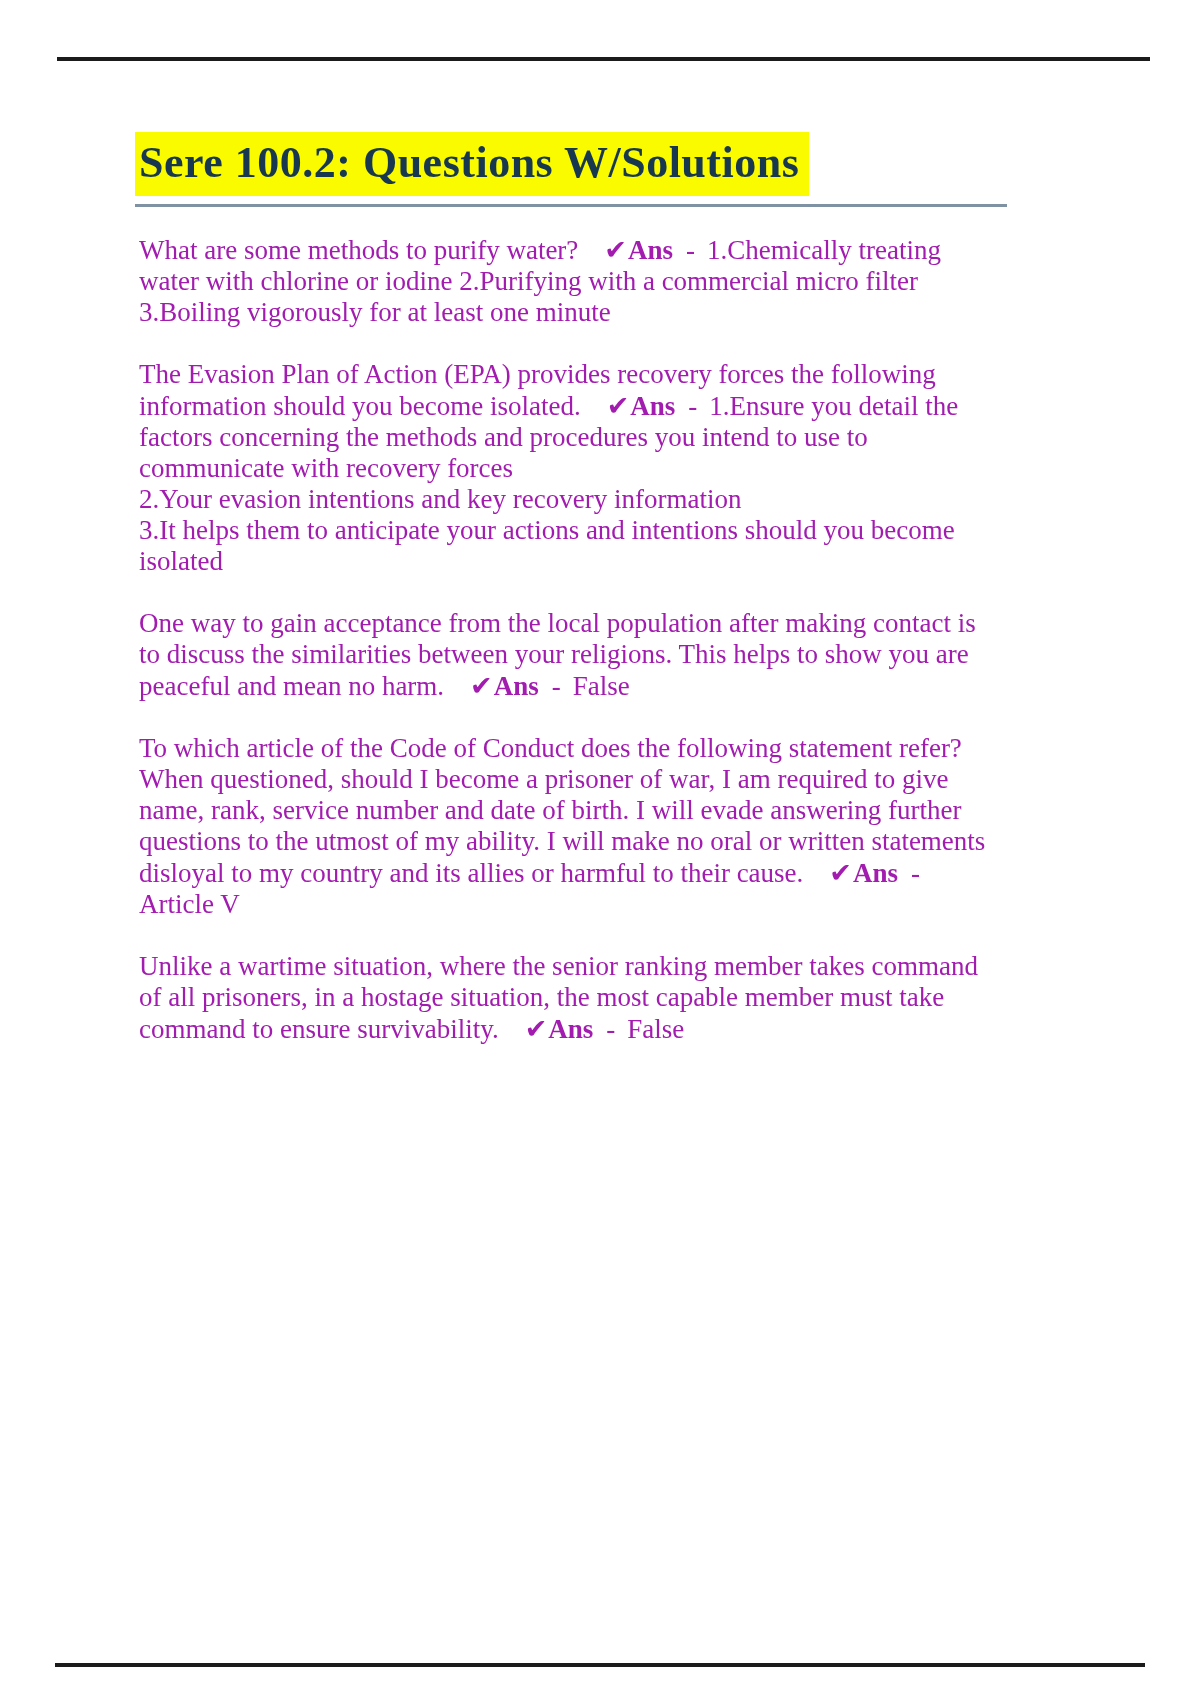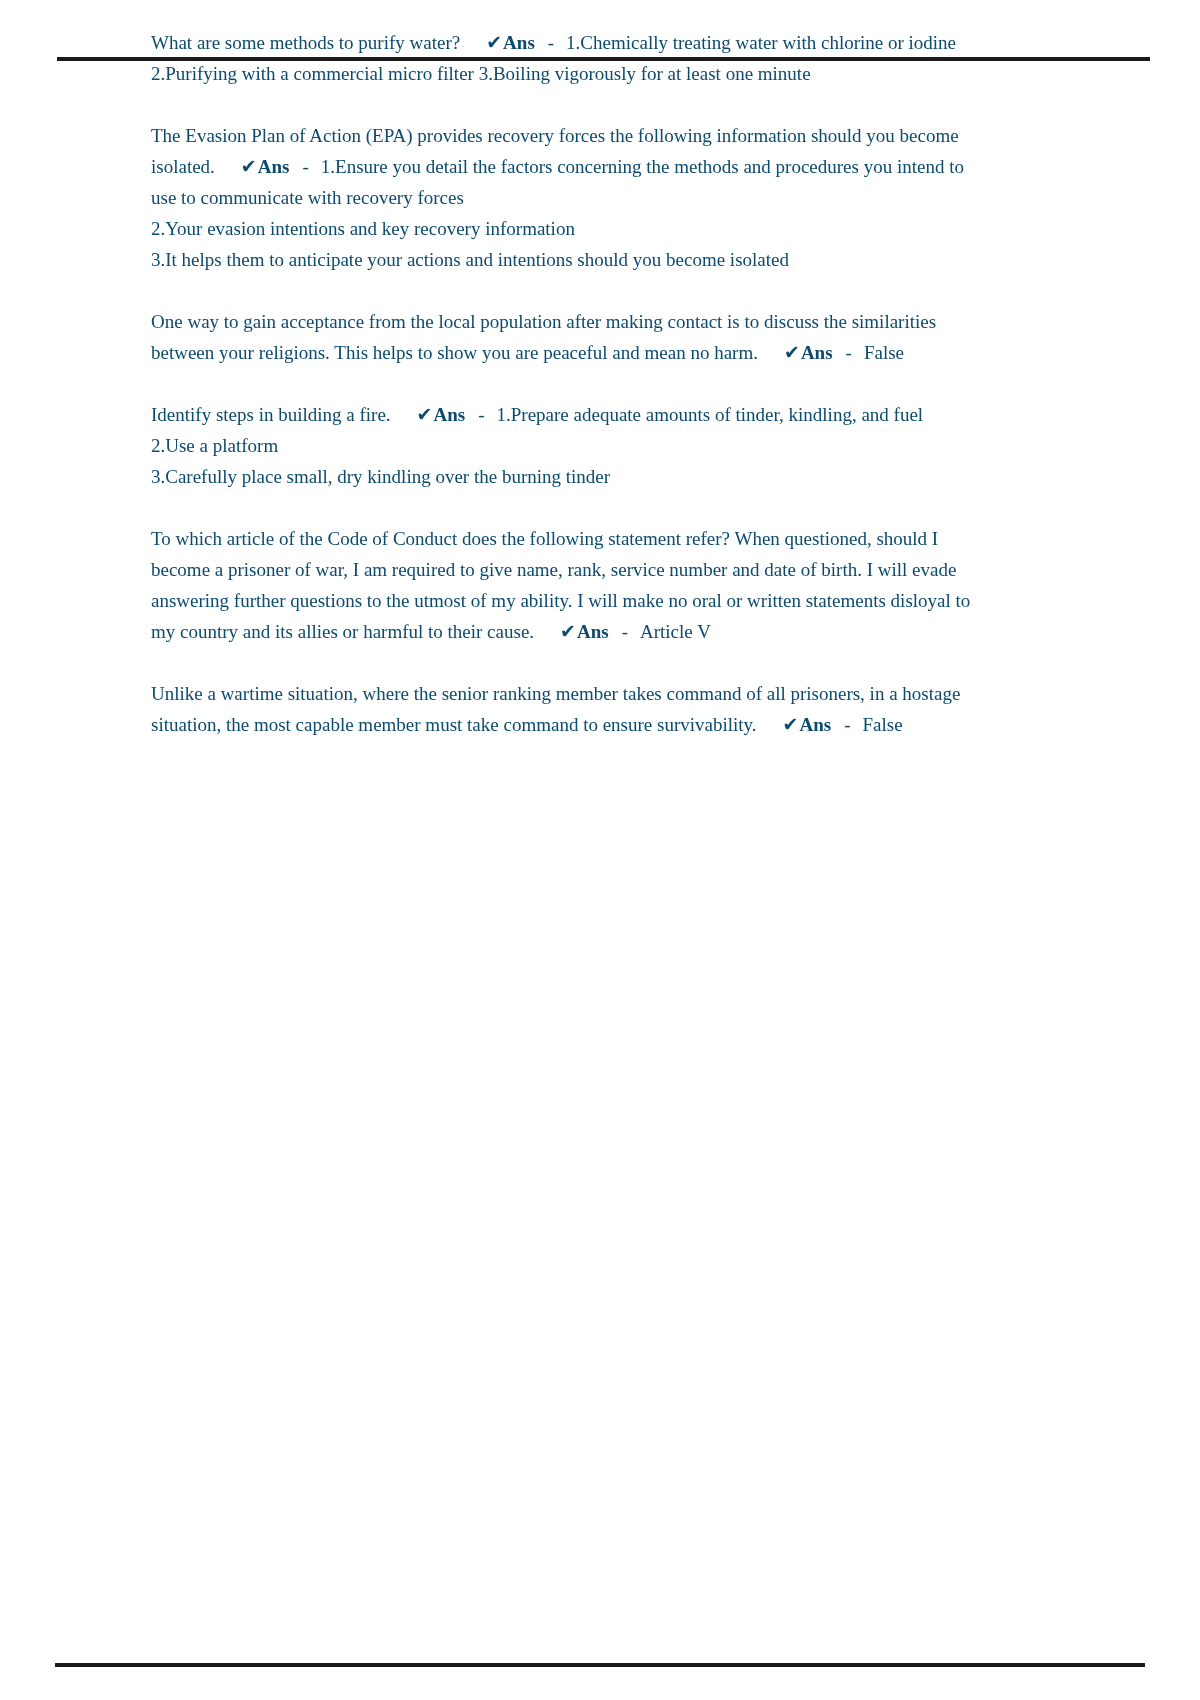--- a/index.html
+++ b/index.html
@@ -52,24 +52,24 @@
   .title-rule {
     margin-top: 8px;
     width: 100%;
     height: 3px;
     background: #7e92a3;
   }
   .qa-list {
     margin-top: 27px;
   }
   p.qa {
-    margin: 31px 16px;
-    font-size: 19px;
+    margin: 31px 4px;
+    font-size: 27px;
     line-height: 31px;
-    color: #0c4a6e;
+    color: #a21caf;
   }
   p.qa:first-child {
     margin-top: 0;
   }
   .q, .a {
     white-space: pre-wrap;
   }
   .marker {
     margin-left: 26px;
     font-weight: bold;
@@ -88,34 +88,35 @@
   }
 </style>
 </head>
 <body>
 
 <div class="page-rule top"></div>
 <div class="page-rule bottom"></div>
 
 <div class="content">
 
+  <div class="title-wrap">
+    <span class="doc-title">Sere 100.2: Questions W/Solutions</span>
+    <div class="title-rule"></div>
+  </div>
 
   <div class="qa-list">
 
     <p class="qa"><span class="q">What are some methods to purify water?</span><span class="marker"><span class="check">✔</span><span class="anslbl">Ans</span><span class="dash">-</span></span><span class="a">1.Chemically treating water with chlorine or iodine 2.Purifying with a commercial micro filter 3.Boiling vigorously for at least one minute</span></p>
 
     <p class="qa"><span class="q">The Evasion Plan of Action (EPA) provides recovery forces the following information should you become isolated.</span><span class="marker"><span class="check">✔</span><span class="anslbl">Ans</span><span class="dash">-</span></span><span class="a">1.Ensure you detail the factors concerning the methods and procedures you intend to use to communicate with recovery forces
 2.Your evasion intentions and key recovery information
 3.It helps them to anticipate your actions and intentions should you become isolated</span></p>
 
     <p class="qa"><span class="q">One way to gain acceptance from the local population after making contact is to discuss the similarities between your religions. This helps to show you are peaceful and mean no harm.</span><span class="marker"><span class="check">✔</span><span class="anslbl">Ans</span><span class="dash">-</span></span><span class="a">False</span></p>
 
 
-    <p class="qa"><span class="q">Identify steps in building a fire.</span><span class="marker"><span class="check">✔</span><span class="anslbl">Ans</span><span class="dash">-</span></span><span class="a">1.Prepare adequate amounts of tinder, kindling, and fuel
-2.Use a platform
-3.Carefully place small, dry kindling over the burning tinder</span></p>
 
     <p class="qa"><span class="q">To which article of the Code of Conduct does the following statement refer? When questioned, should I become a prisoner of war, I am required to give name, rank, service number and date of birth. I will evade answering further questions to the utmost of my ability. I will make no oral or written statements disloyal to my country and its allies or harmful to their cause.</span><span class="marker"><span class="check">✔</span><span class="anslbl">Ans</span><span class="dash">-</span></span><span class="a">Article V</span></p>
 
     <p class="qa"><span class="q">Unlike a wartime situation, where the senior ranking member takes command of all prisoners, in a hostage situation, the most capable member must take command to ensure survivability.</span><span class="marker"><span class="check">✔</span><span class="anslbl">Ans</span><span class="dash">-</span></span><span class="a">False</span></p>
 
   </div>
 </div>
 
 </body></html>

